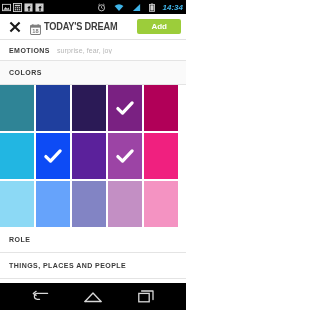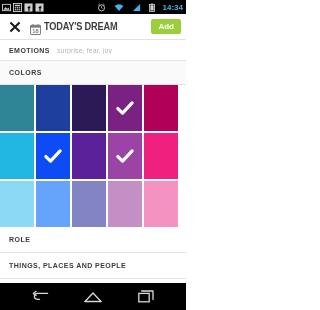--- a/index.html
+++ b/index.html
@@ -11,21 +11,21 @@
   }
   #app { width:186px; height:310px; position:relative; background:#fff; }
 
   
   .statusbar {
     height:14px; background:#000; color:#3fb4e8;
     display:flex; align-items:center; justify-content:space-between;
     padding:0 2px 0 2px;
   }
   .sb-left { display:flex; align-items:center; gap:2px; }
-  .sb-right { display:flex; align-items:flex-start; gap:8px; padding-right:1px; }
+  .sb-right { display:flex; align-items:flex-start; gap:8px; padding-right:1px;font-style:italic; }
   .sb-time { font-size:8px; color:#3fb4e8; letter-spacing:0px; font-weight:bold; }
   .sb-ico { display:block; }
 
   
   .toolbar {
     height:26px; background:#fff;
     display:flex; align-items:center;
     border-bottom:1px solid #e2e2e2;
     position:relative;
   }
@@ -38,21 +38,21 @@
     flex:1; display:flex; align-items:center; justify-content:flex-start; gap:3px;
   }
   .cal-icon { position:relative; width:11px; height:11px; display:block; }
   .title-text {
     font-size:10px; font-weight:bold; color:#3d3d3d;
     letter-spacing:-0.2px; white-space:nowrap;
     transform:scaleX(0.92); transform-origin:left center;
   }
   .add-btn {
     background:#9ccd3a; color:#fff; font-size:8px; font-weight:bold;
-    padding:3px 7px; border-radius:2px; margin-right:5px;
+    padding:3px 14px; border-radius:2px; margin-right:5px;
     cursor:pointer; user-select:none; line-height:1.2;
   }
 
   
   .sec-row {
     height:21px; display:flex; align-items:center; gap:7px;
     padding:0 9px; background:#fff;
     border-bottom:1px solid #e4e4e4;
     cursor:pointer;
   }

